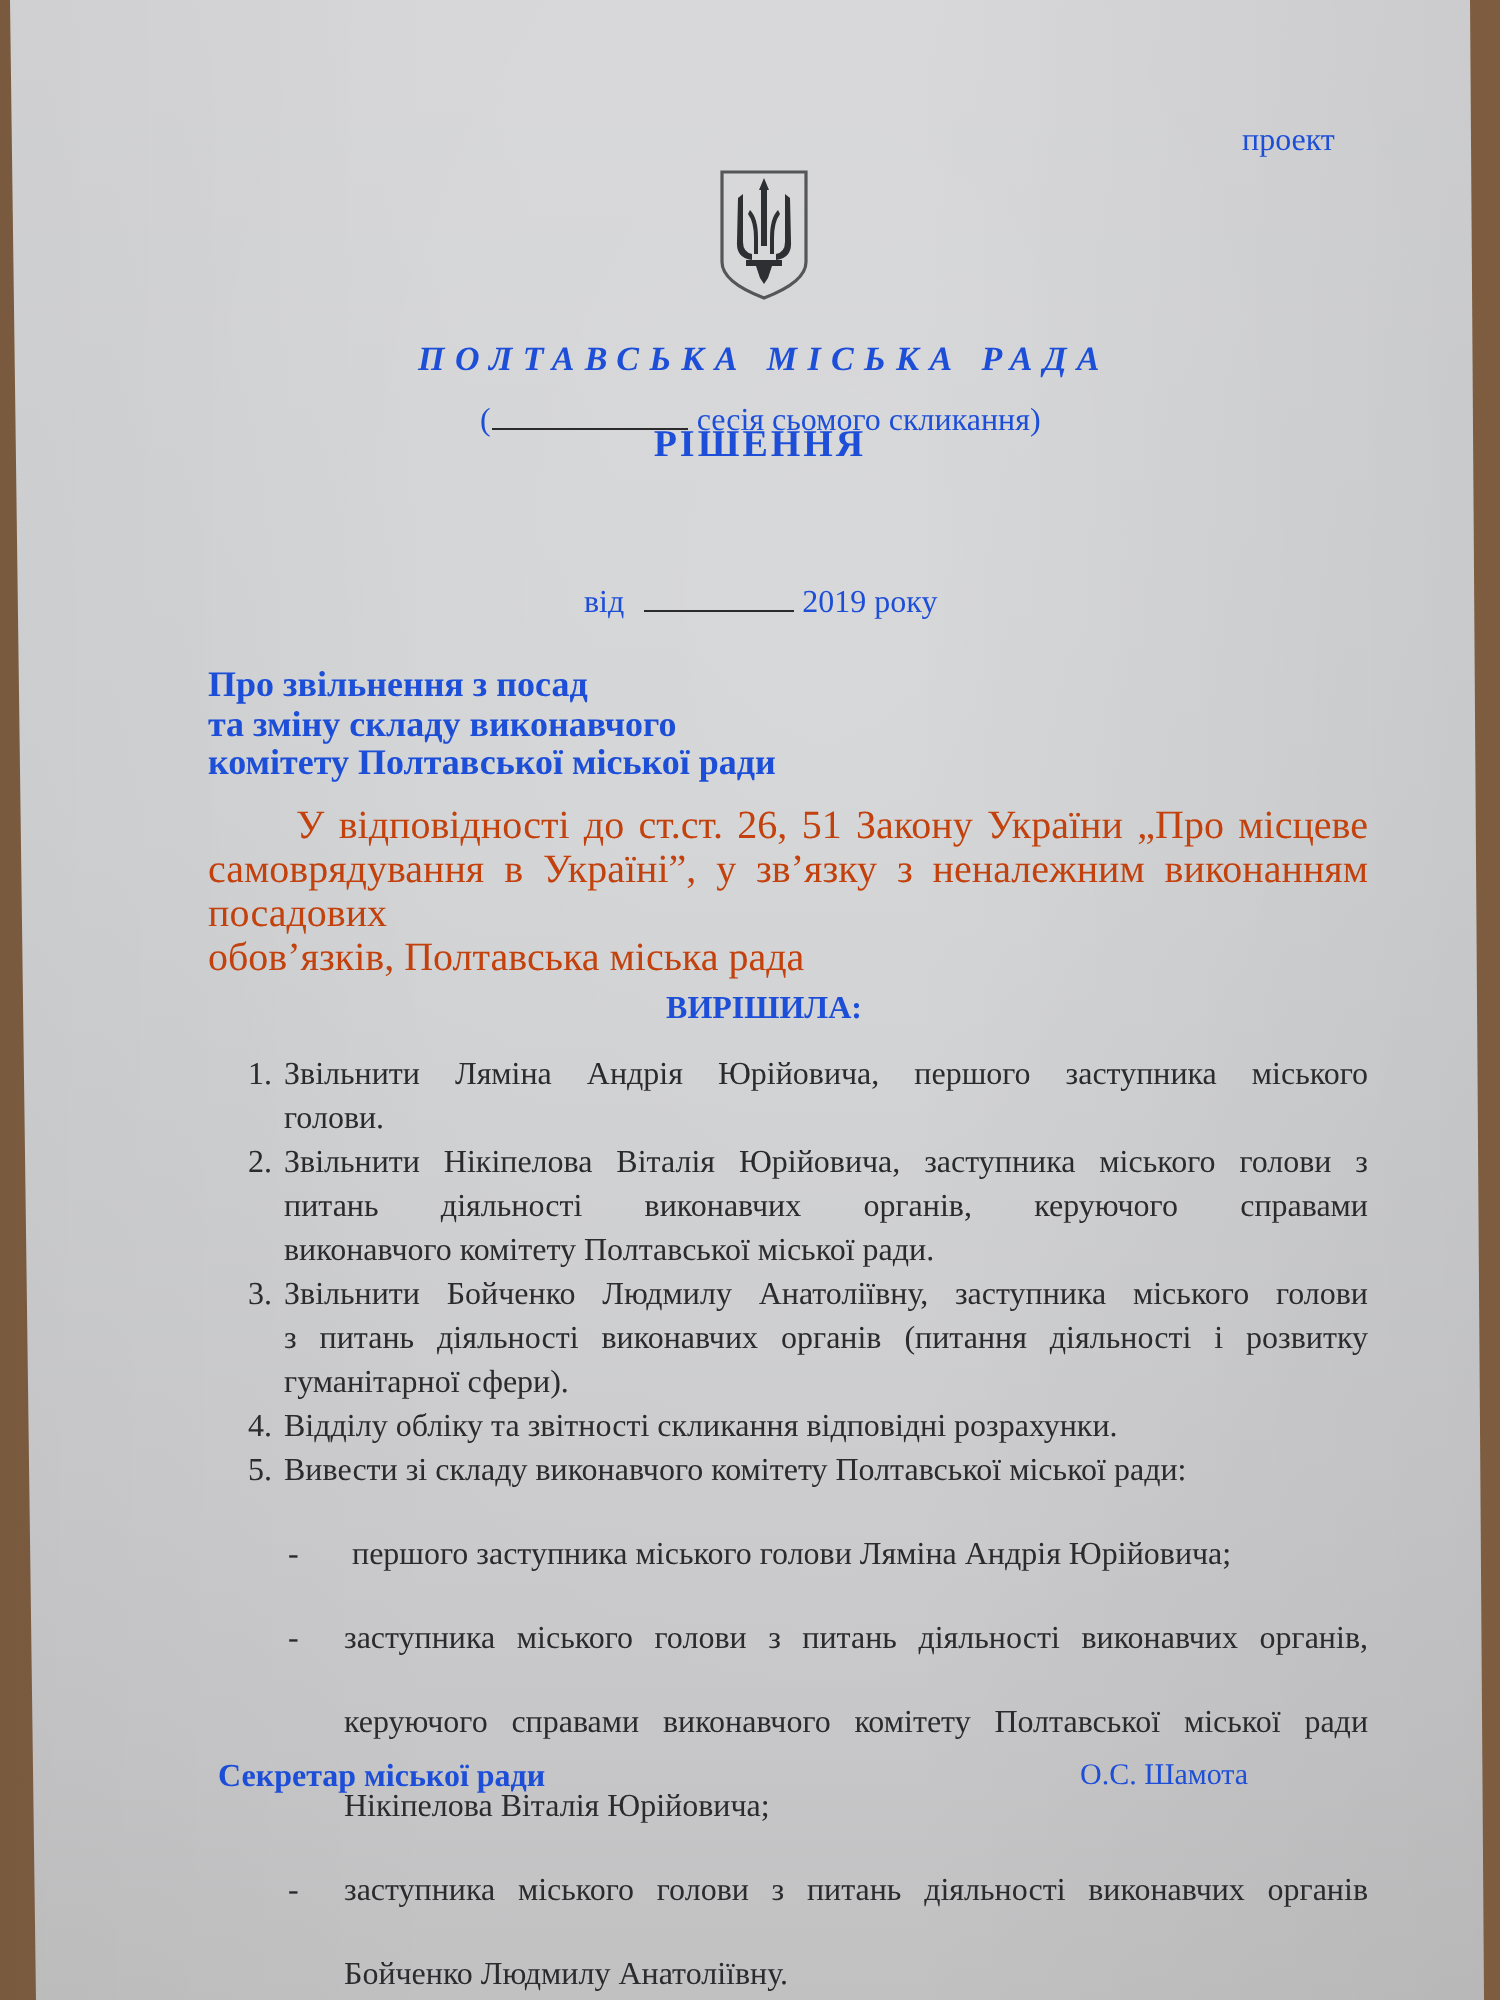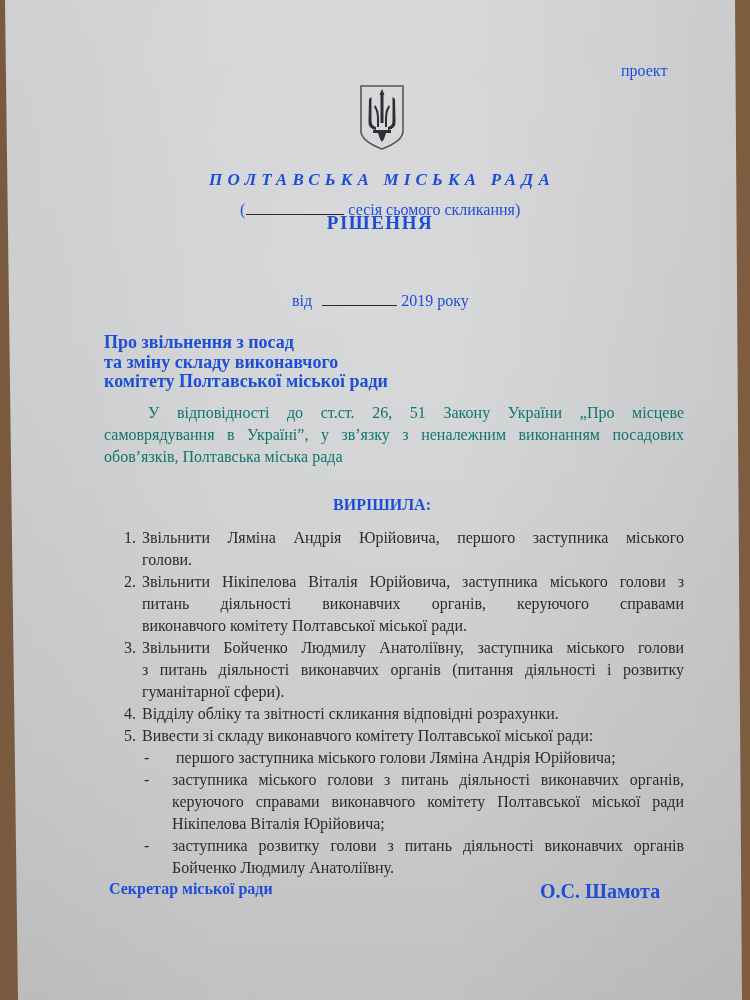--- a/index.html
+++ b/index.html
@@ -28,37 +28,37 @@
       font-size: 17px; font-weight: bold; letter-spacing: 5.2px; padding-left: 14px; box-sizing: border-box; font-style: italic;
     }
     .session { left: 240px; top: 200px; font-size: 16px; }
     .session .blank { display: inline-block; width: 98px; border-bottom: 1px solid #2b2b2e; height: 14px; margin-left: 1px; margin-right: 4px; }
     .decision { left: 0; width: 750px; text-align: center; top: 212px; font-size: 19px; font-weight: bold; letter-spacing: 1.5px; padding-left: 10px; box-sizing: border-box; }
     .date { left: 292px; top: 271px; font-size: 16px; margin-top: 20px; }
     .date .blank { display: inline-block; width: 75px; border-bottom: 1px solid #2b2b2e; height: 14px; margin: 0 4px 0 10px; }
     .subject { left: 104px; top: 333px; font-size: 18px; font-weight: bold; line-height: 19.5px; }
     .body-p {
       position: absolute; left: 104px; width: 580px; top: 402px;
-      font-size: 16px; line-height: 22px; color: #0f766e; text-align: justify; text-align-last: left;
+      font-size: 20px; line-height: 22px; color: #c2410c; text-align: justify; text-align-last: left;
     }
     .body-p .line { display: block; text-align: justify; text-align-last: justify; }
     .body-p .line.last { text-align-last: left; }
     .body-p .indent { padding-left: 44px; }
     .resolved { left: 0; width: 750px; text-align: center; top: 496px; font-size: 16px; font-weight: bold; padding-left: 14px; box-sizing: border-box; }
     .list { position: absolute; left: 124px; top: 527px; width: 560px; font-size: 16px; line-height: 22px; color: #2b2b2e; }
     .item { position: relative; padding-left: 18px; }
     .item .num { position: absolute; left: 0; top: 0; }
     .item .line { display: block; text-align: justify; text-align-last: justify; }
     .item .line.last { text-align-last: left; }
     .sub { position: relative; padding-left: 48px; }
     .sub .dash { position: absolute; left: 20px; top: 0; }
-    .sub .line { display: block; text-align: justify; text-align-last: justify; }
+    .sub .line { display: block; text-align: justify; text-align-last: justify; margin-top: 20px; }
     .sub .line.last { text-align-last: left; }
     .signer-title { left: 109px; top: 880px; font-size: 16px; font-weight: bold; }
-    .signer-name { left: 540px; top: 880px; font-size: 20px; font-weight: bold; }
+    .signer-name { left: 540px; top: 880px; font-size: 15px; font-weight: normal; }
   </style>
 </head>
 <body>
 
 <div class="paper"></div>
 <div class="paper-shade"></div>
 
 <div class="txt draft">проект</div>
 
 <svg class="coat" viewBox="0 0 48 68">
@@ -132,19 +132,19 @@
     <span class="line last" style="white-space:pre;"> першого заступника міського голови Ляміна Андрія Юрійовича;</span>
   </div>
   <div class="sub">
     <span class="dash">-</span>
     <span class="line">заступника міського голови з питань діяльності виконавчих органів,</span>
     <span class="line">керуючого справами виконавчого комітету Полтавської міської ради</span>
     <span class="line last">Нікіпелова Віталія Юрійовича;</span>
   </div>
   <div class="sub">
     <span class="dash">-</span>
-    <span class="line">заступника розвитку голови з питань діяльності виконавчих органів</span>
+    <span class="line">заступника міського голови з питань діяльності виконавчих органів</span>
     <span class="line last">Бойченко Людмилу Анатоліївну.</span>
   </div>
 </div>
 
 <div class="txt signer-title">Секретар міської ради</div>
 <div class="txt signer-name">О.С. Шамота</div>
 
 </body></html>

